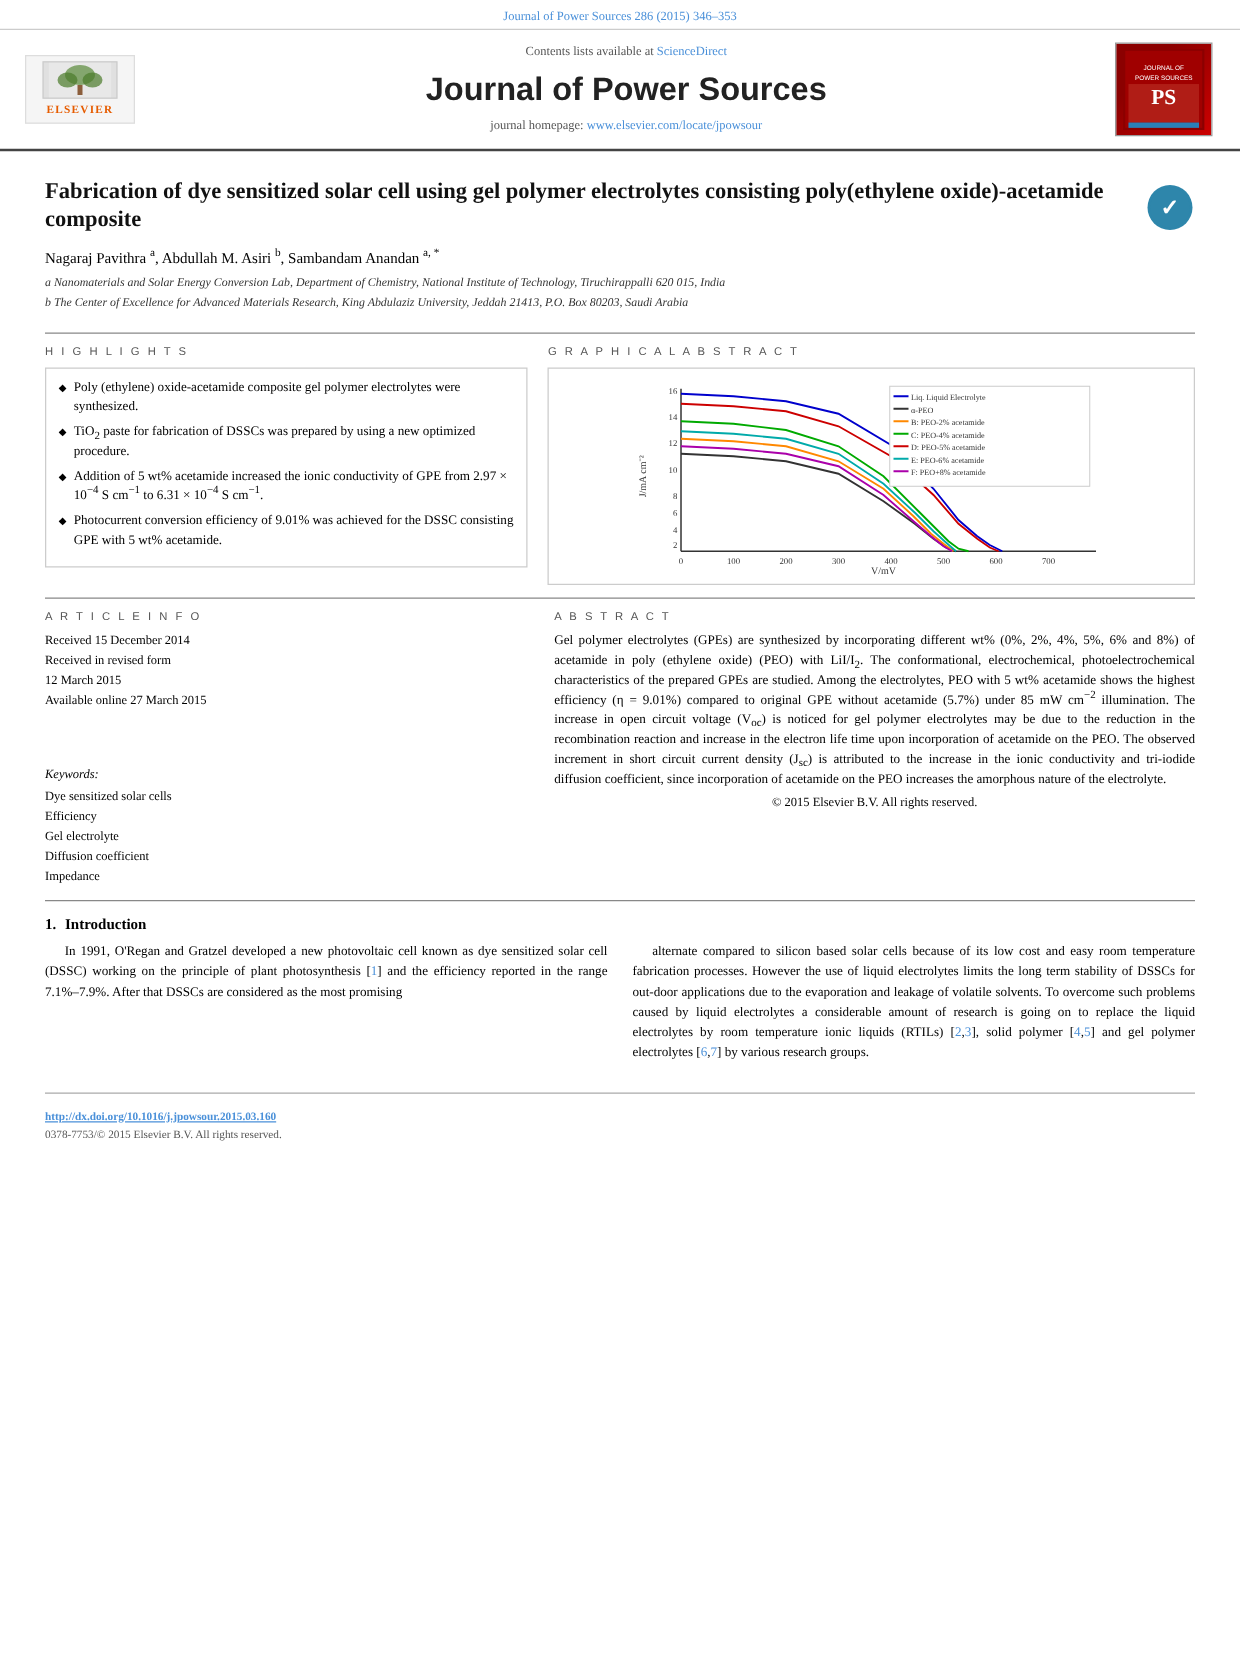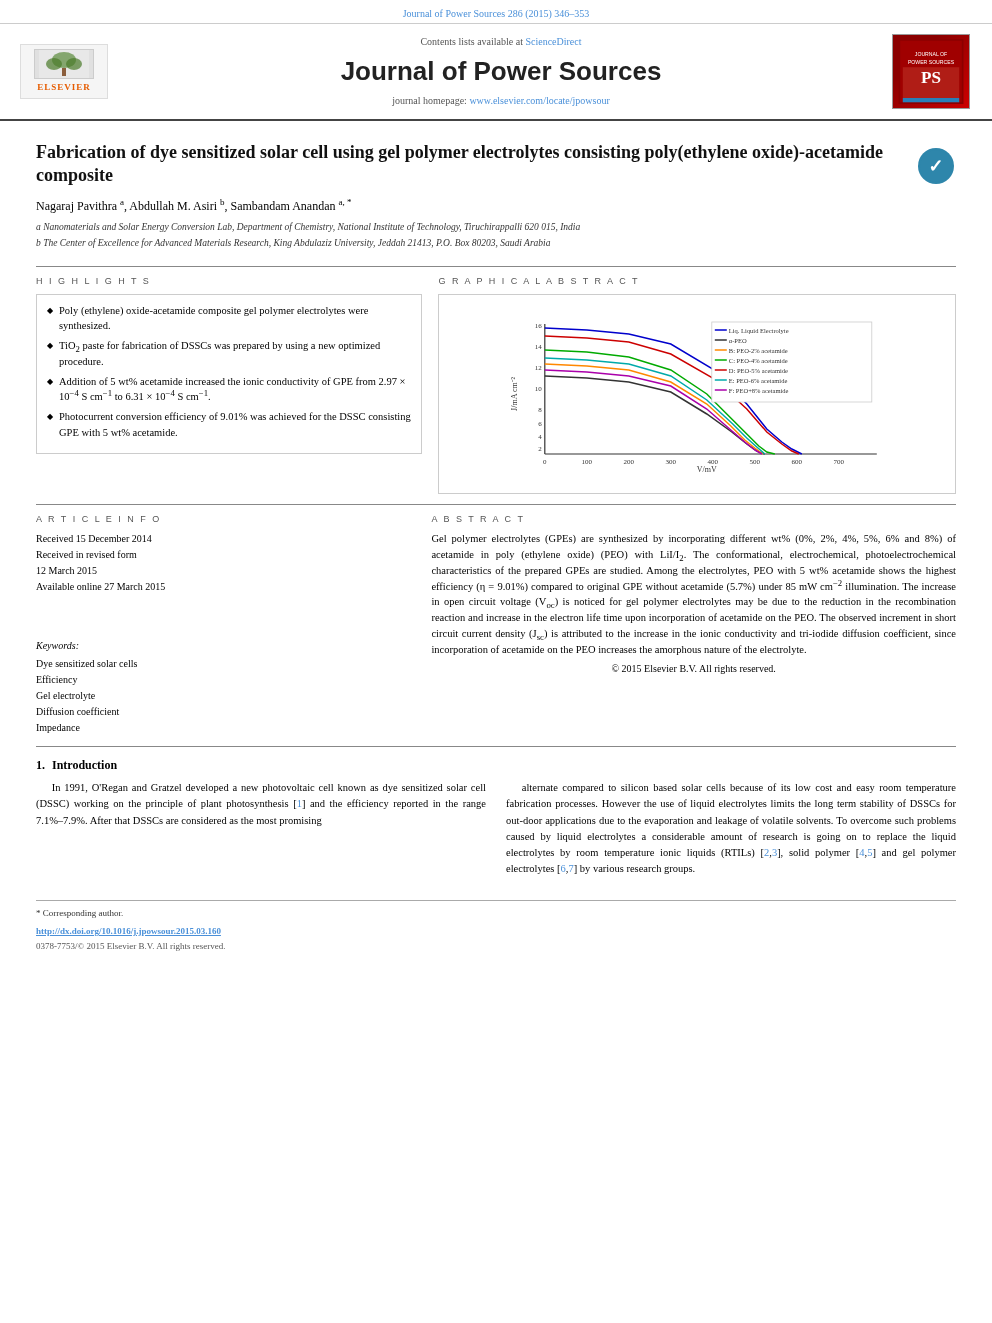--- a/index.html
+++ b/index.html
@@ -229,34 +229,34 @@
       content: '◆';
       position: absolute;
       left: 0;
       font-size: 8px;
       top: 2px;
     }
 
     
     .graphical-abstract-area {
       border: 1px solid #ccc;
-      padding: 19px;
+      padding: 6px;
       min-height: 160px;
       display: flex;
       flex-direction: column;
     }
     .chart-svg {
       width: 100%;
       height: 160px;
     }
 
     
     .two-col-bottom {
       display: flex;
-      gap: 9px;
+      gap: 21px;
       margin-bottom: 10px;
     }
     .col-info {
       width: 42%;
       flex-shrink: 0;
     }
     .col-abstract {
       flex: 1;
     }
 
@@ -566,22 +566,19 @@
       </div>
       <div class="body-col">
         <p>
           alternate compared to silicon based solar cells because of its low cost and easy room temperature fabrication processes. However the use of liquid electrolytes limits the long term stability of DSSCs for out-door applications due to the evaporation and leakage of volatile solvents. To overcome such problems caused by liquid electrolytes a considerable amount of research is going on to replace the liquid electrolytes by room temperature ionic liquids (RTILs) [<a class="inline-link" href="#">2</a>,<a class="inline-link" href="#">3</a>], solid polymer [<a class="inline-link" href="#">4</a>,<a class="inline-link" href="#">5</a>] and gel polymer electrolytes [<a class="inline-link" href="#">6</a>,<a class="inline-link" href="#">7</a>] by various research groups.
         </p>
       </div>
     </div>
   </div>
 
   <div class="footer-area">
-    <div class="corr-note">
-      <span>* Corresponding author.</span>
-    </div>
     <div class="footer-links">
       <a href="#" style="color:#4a90d9;">http://dx.doi.org/10.1016/j.jpowsour.2015.03.160</a>
     </div>
     <div class="footer-copyright">0378-7753/© 2015 Elsevier B.V. All rights reserved.</div>
   </div>
 
 </div>
 
 </body></html>

